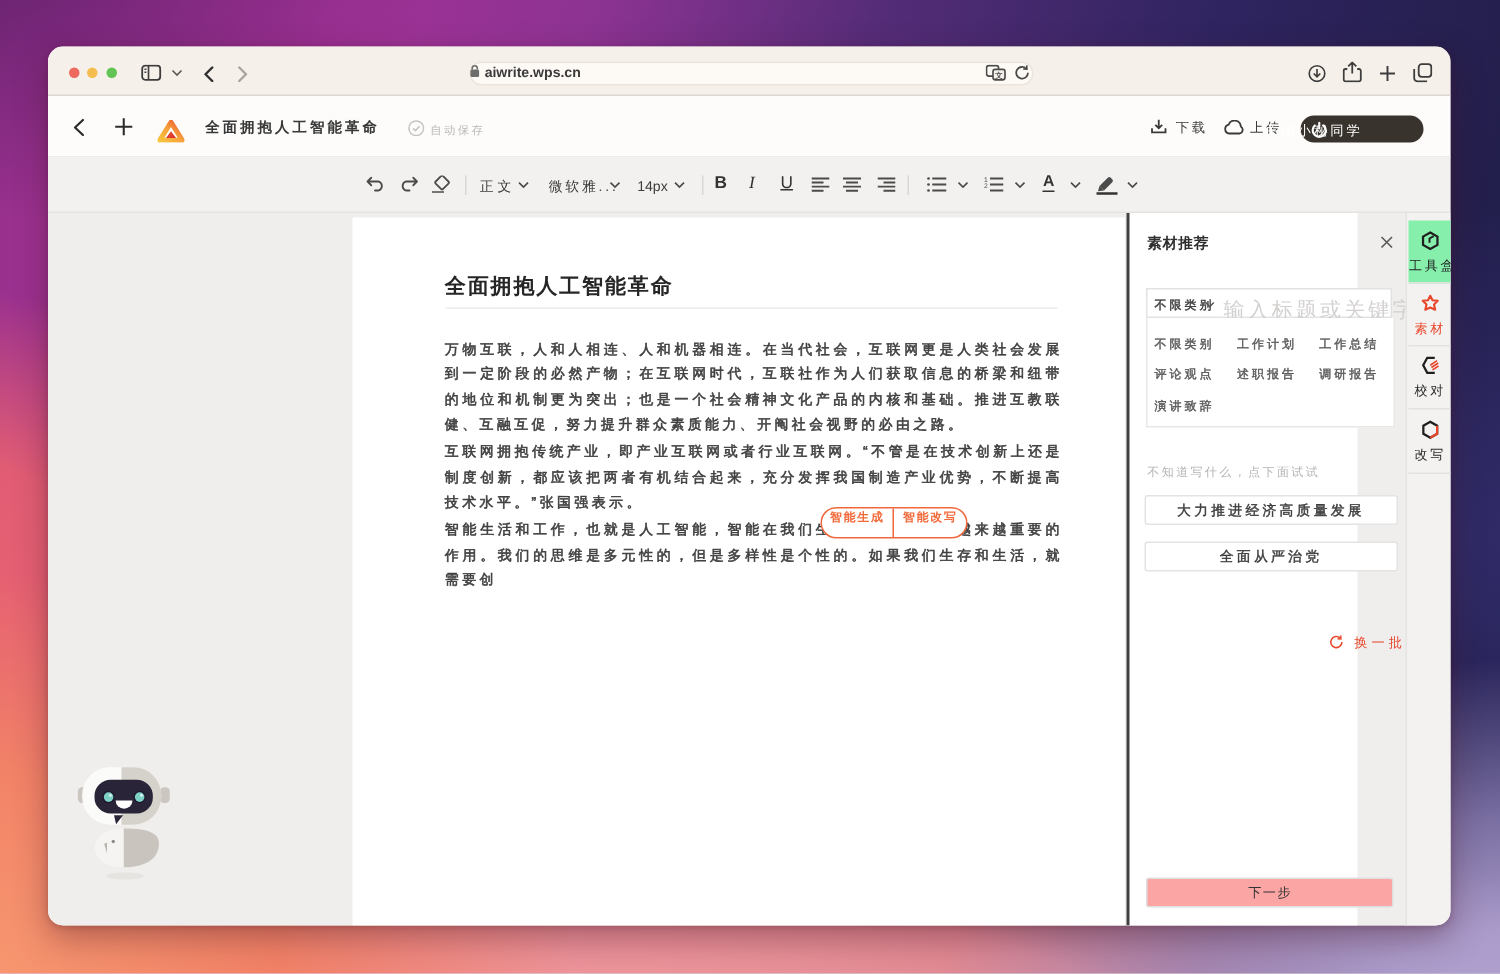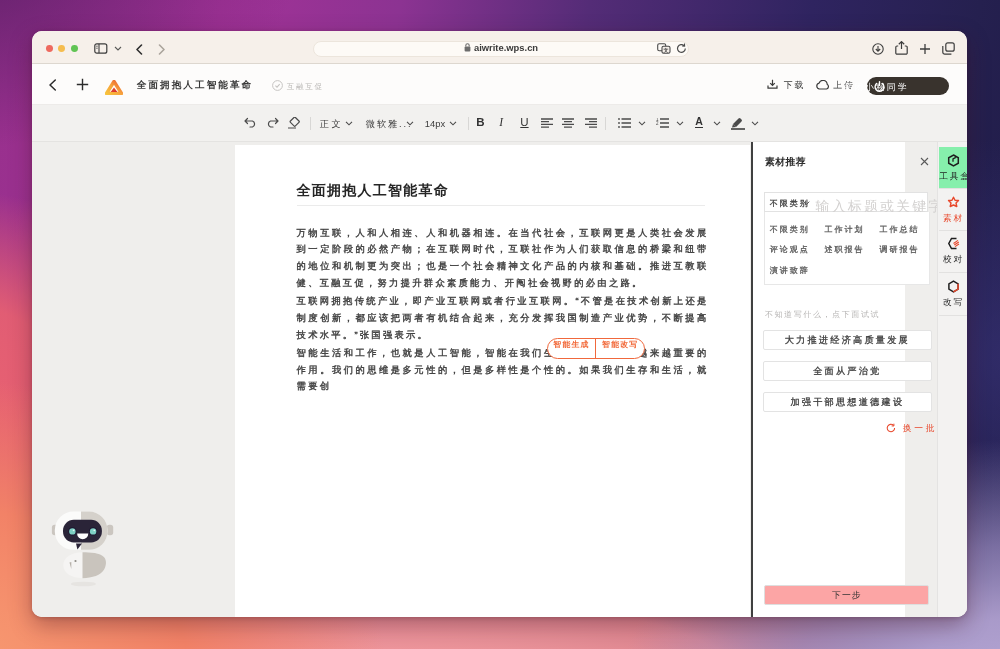--- a/index.html
+++ b/index.html
@@ -57,21 +57,21 @@
     <svg class="abs" style="left:82px;top:15px" width="8" height="5" viewBox="0 0 8 5">
       <path d="M1 1 L4 4 L7 1" fill="none" stroke="#5a5a58" stroke-width="1.1"></path>
     </svg>
     <svg class="abs" style="left:103px;top:12.5px" width="8" height="11" viewBox="0 0 8 11">
       <path d="M6.5 1 L2 5.5 L6.5 10" fill="none" stroke="#2f2f2f" stroke-width="1.6" stroke-linecap="round" stroke-linejoin="round"></path>
     </svg>
     <svg class="abs" style="left:125.5px;top:12.5px" width="8" height="11" viewBox="0 0 8 11">
       <path d="M1.5 1 L6 5.5 L1.5 10" fill="none" stroke="#aaa49c" stroke-width="1.6" stroke-linecap="round" stroke-linejoin="round"></path>
     </svg>
     <div class="addr"></div>
-    <div class="abs" style="left:280.8px;top:0;width:375.9px;height:42px;text-align:center;line-height:34px;font-size:9.4px;font-weight:700;color:#3a3a3a;">
+    <div class="abs" style="left:280.8px;top:0;width:375.9px;height:42px;text-align:left;line-height:34px;font-size:9.4px;font-weight:700;color:#3a3a3a;">
       <svg width="7" height="9" viewBox="0 0 7 9" style="vertical-align:-1px;margin-right:3px">
           <rect x="0.6" y="3.4" width="5.8" height="5" rx="1" fill="#6d6d6d"></rect>
           <path d="M1.8 3.4 V2.5 a1.7 1.7 0 0 1 3.4 0 V3.4" fill="none" stroke="#6d6d6d" stroke-width="1.1"></path>
         </svg>aiwrite.wps.cn
     </div>
     <svg class="abs" style="left:625px;top:11.5px" width="14" height="11" viewBox="0 0 14 11">
       <rect x="0.7" y="0.7" width="8" height="7" rx="1.5" fill="none" stroke="#4a4a4a" stroke-width="1.1"></rect>
       <rect x="5" y="3.2" width="8" height="7" rx="1.5" fill="#f6f0ea" stroke="#4a4a4a" stroke-width="1.1"></rect>
       <text x="9" y="8.8" font-size="5" fill="#4a4a4a" text-anchor="middle" font-weight="bold">文</text>
     </svg>
@@ -116,21 +116,21 @@
         </linearGradient>
       </defs>
       <path d="M12 2 L22 18 L2 18 Z" fill="none" stroke="url(#lg1)" stroke-width="4.6" stroke-linejoin="round"></path>
       <path d="M12 10 L16.5 16 L7.5 16 Z" fill="url(#lg2)"></path>
     </svg>
     <div class="abs cjk" style="left:104.5px;top:15px;font-size:9.6px;font-weight:bold;color:#383838;letter-spacing:2.05px;white-space:nowrap;">全面拥抱人工智能革命</div>
     <svg class="abs" style="left:239.5px;top:16px" width="11" height="11" viewBox="0 0 11 11">
       <circle cx="5.5" cy="5.5" r="4.9" fill="none" stroke="#c6c4c2" stroke-width="1"></circle>
       <path d="M3.4 5.6 L5 7.1 L7.7 4.2" fill="none" stroke="#c6c4c2" stroke-width="1.1"></path>
     </svg>
-    <div class="abs" style="left:254.5px;top:17.5px;font-size:7.6px;color:#bbb9b7;letter-spacing:1.6px;white-space:nowrap;">互融互促</div>
+    <div class="abs" style="left:254.5px;top:17.5px;font-size:7.6px;color:#bbb9b7;letter-spacing:1.6px;white-space:nowrap;">自动保存</div>
 
     <svg class="abs" style="left:735px;top:15px" width="11" height="11" viewBox="0 0 11 11">
       <path d="M5.5 0.8 V6.2 M3.2 4.2 L5.5 6.5 L7.8 4.2" fill="none" stroke="#3a3a3a" stroke-width="1.2"></path>
       <path d="M1 6.5 V9.2 H10 V6.5" fill="none" stroke="#3a3a3a" stroke-width="1.2"></path>
     </svg>
     <div class="abs cjk" style="left:751.5px;top:14.5px;font-size:8.9px;color:#3a3a3a;letter-spacing:1.8px;white-space:nowrap;">下载</div>
     <svg class="abs" style="left:783.5px;top:15.5px" width="14" height="10" viewBox="0 0 14 10">
       <path d="M3.5 9 a3 3 0 0 1 -0.4 -5.9 A4.2 4.2 0 0 1 11.2 4.3 a2.6 2.6 0 0 1 -0.6 4.7 Z" fill="none" stroke="#3a3a3a" stroke-width="1.2"></path>
     </svg>
     <div class="abs cjk" style="left:801px;top:14.5px;font-size:8.9px;color:#3a3a3a;letter-spacing:1.8px;white-space:nowrap;">上传</div>
@@ -241,21 +241,20 @@
       <div class="tag" style="left:16.4px;top:81.7px;">不限类别</div>
       <div class="tag" style="left:71.3px;top:81.7px;">工作计划</div>
       <div class="tag" style="left:126.2px;top:81.7px;">工作总结</div>
       <div class="tag" style="left:16.4px;top:101.9px;">评论观点</div>
       <div class="tag" style="left:71.3px;top:101.9px;">述职报告</div>
       <div class="tag" style="left:126.2px;top:101.9px;">调研报告</div>
       <div class="tag" style="left:16.4px;top:123.1px;">演讲致辞</div>
       <div class="abs" style="left:11.6px;top:166.9px;font-size:8px;color:#b5b3b2;letter-spacing:1.6px;white-space:nowrap;">不知道写什么，点下面试试</div>
       <div class="sbtn" style="top:187.8px;">大力推进经济高质量发展</div>
       <div class="sbtn" style="top:218.8px;">全面从严治党</div>
-      <div class="sbtn" style="top:249.4px;">加强干部思想道德建设</div>
       <svg class="abs" style="left:133px;top:280.6px" width="10" height="10" viewBox="0 0 10 10">
         <path d="M8.6 5 a3.7 3.7 0 1 1 -1.1 -2.6" fill="none" stroke="#e8472b" stroke-width="1.05"></path>
         <path d="M7.9 0.7 L7.9 3 L5.6 2.9" fill="none" stroke="#e8472b" stroke-width="1"></path>
       </svg>
       <div class="abs" style="left:149.5px;top:280.8px;font-size:8.8px;color:#e8472b;letter-spacing:2.7px;white-space:nowrap;">换一批</div>
       <div class="abs" style="left:10.8px;top:443.3px;width:165.4px;height:19.5px;border:1px solid #dedede;border-radius:2px;box-sizing:border-box;background:#fca5a5;text-align:center;line-height:18px;font-size:8.8px;color:#333;letter-spacing:1px;">下一步</div>
     </div>
     <div class="siderail">
       <div class="rtab" style="top:4.8px;background:#86efac;">
         <svg width="13" height="13" viewBox="0 0 13 13">

